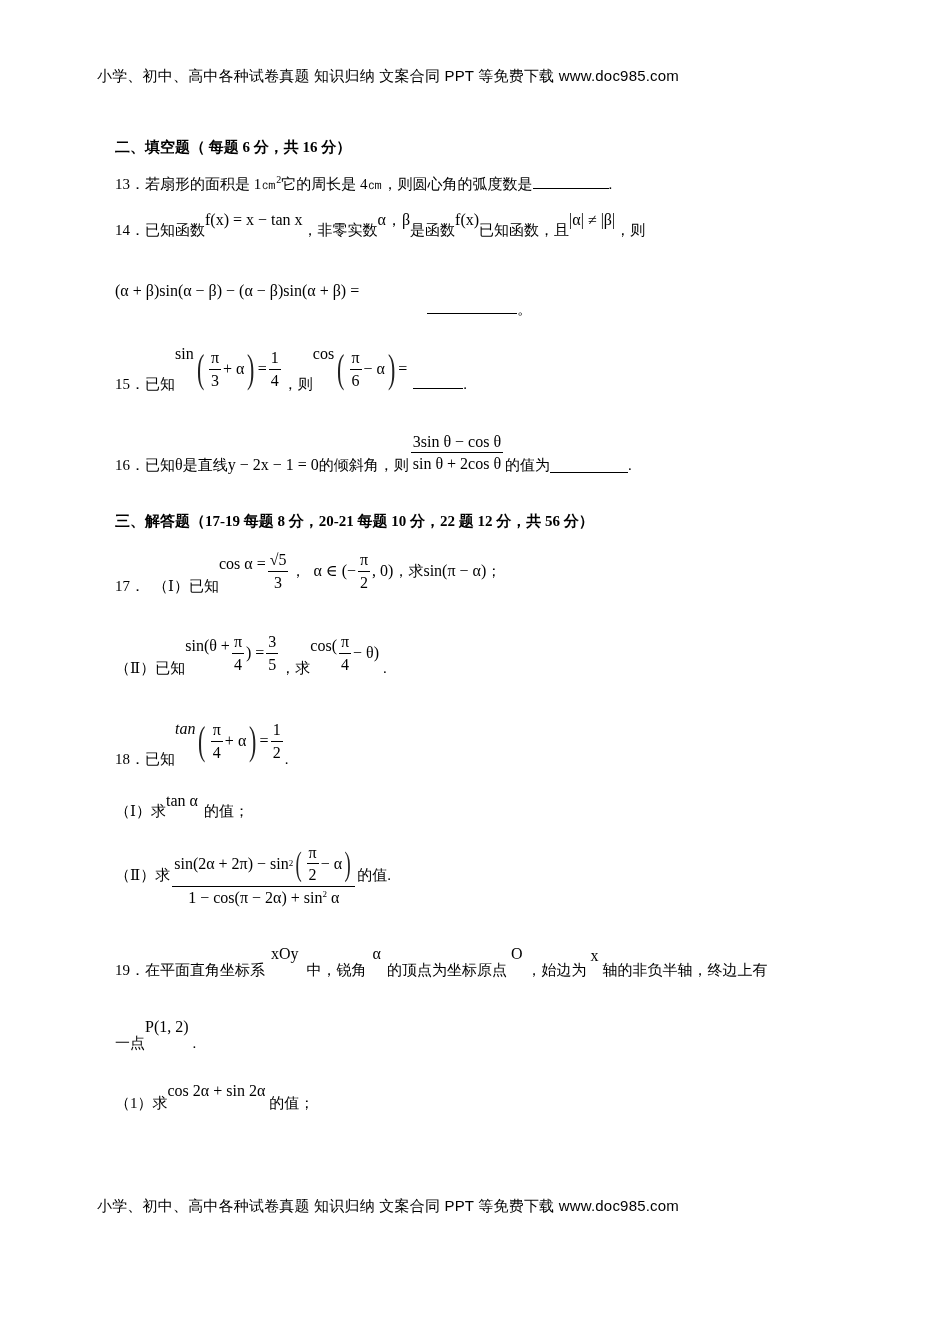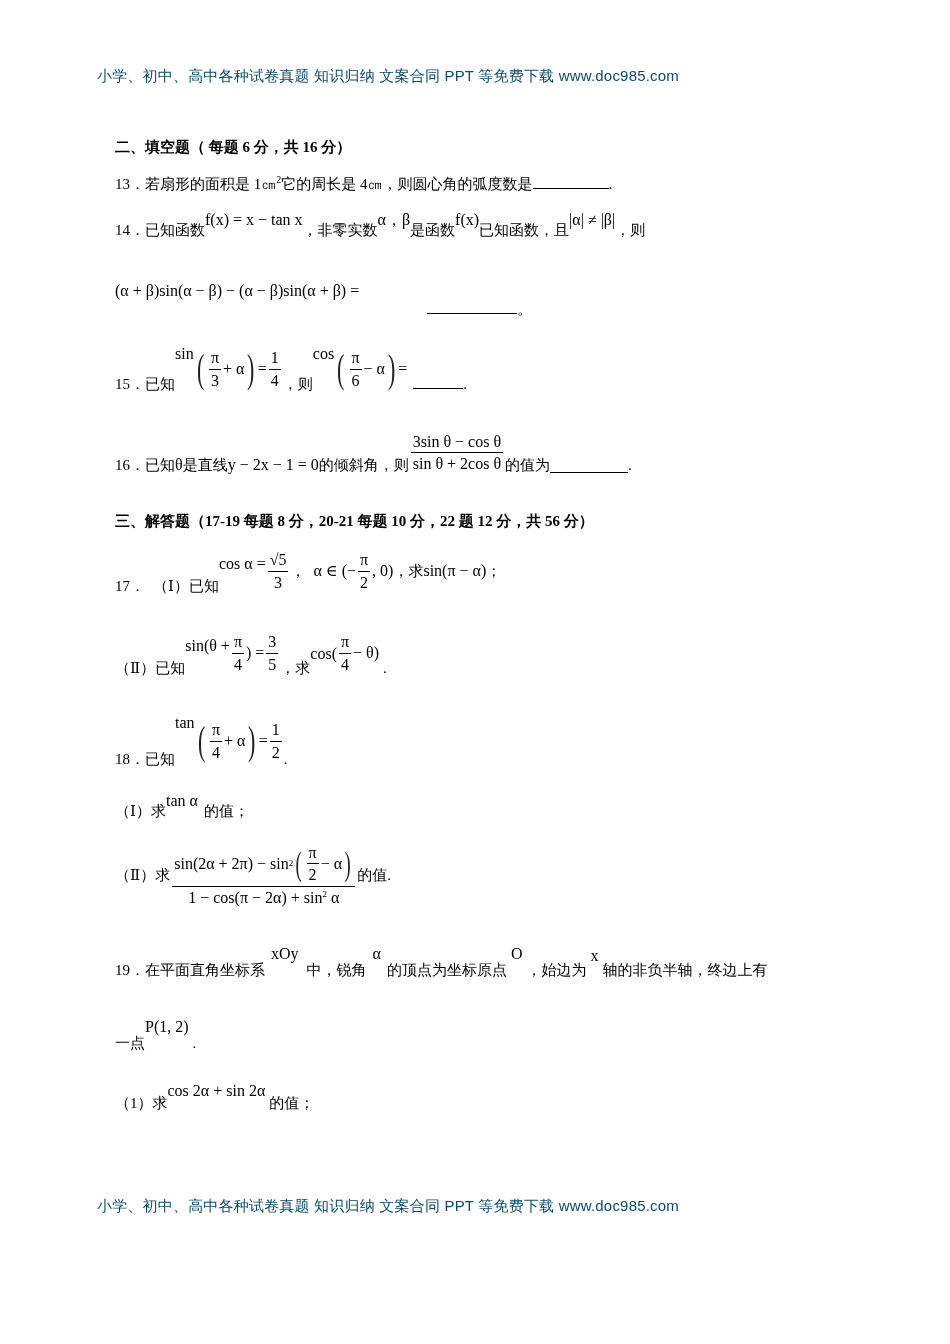--- a/index.html
+++ b/index.html
@@ -1,19 +1,19 @@
 <!DOCTYPE html>
 <html><head>
 <meta charset="utf-8">
 <style>
   html, body { margin:0; padding:0; background:#ffffff; }
   body { width:950px; height:1344px; position:relative; overflow:hidden; color:#000;
     font-family: "Liberation Serif", "DejaVu Serif", serif; }
   .hdr { position:absolute; left:0; width:776px; text-align:center; font-family:"Liberation Sans","DejaVu Sans",sans-serif;
-    font-size:15px; color:#0c4a6e; letter-spacing:0.2px; }
+    font-size:15px; color:#000000; letter-spacing:0.2px; }
   .abs { position:absolute; white-space:nowrap; font-size:15px; line-height:1; }
   .bold { font-weight:bold; }
   .m { font-family:"Liberation Serif","DejaVu Serif",serif; font-style:normal; font-size:16px; }
   .i { }
   .up { position:relative; top:-10px; }
   .blank { display:inline-block; border-bottom:1px solid #000; height:14px; vertical-align:baseline; }
   .frac { display:inline-flex; flex-direction:column; align-items:center; vertical-align:middle; margin:0 2px; }
   .frac .num { border-bottom:1px solid #000; padding:0 2px 2px; line-height:1.1; }
   .frac .den { padding:2px 2px 0; line-height:1.1; }
   .bigp { font-size:40px; font-weight:100; transform:scaleX(0.55); display:inline-block; vertical-align:middle; color:#222; line-height:1; }
@@ -110,33 +110,33 @@
   <span class="frac m">
       <span class="num i">π</span>
       <span class="den">4</span>
     </span>
   <span class="m">) =</span>
   <span class="frac m">
       <span class="num">3</span>
       <span class="den">5</span>
     </span>
   <span style="align-self:flex-end;">，求</span>
-  <span class="m" style="align-self:flex-start; margin-top:16px;text-align:right;">cos(</span>
+  <span class="m" style="align-self:flex-start; margin-top:8px;text-align:right;">cos(</span>
   <span class="frac m">
       <span class="num i">π</span>
       <span class="den">4</span>
     </span>
   <span class="m i">− θ)</span>
   <span style="align-self:flex-end; margin-left:4px;">.</span>
 </div>
 
 <div class="abs" style="left:115px; top:715px; height:52px; display:flex; align-items:center;">
   <span style="align-self:flex-end;">18．</span>
   <span style="align-self:flex-end;">已知</span>
-  <span class="m" style="align-self:flex-start; ">tan</span>
+  <span class="m" style="align-self:flex-start; margin-top:6px;font-style:italic;">tan</span>
   <span class="bigp">(</span>
   <span class="frac m">
       <span class="num i">π</span>
       <span class="den">4</span>
     </span>
   <span class="m i">+ α</span>
   <span class="bigp">)</span>
   <span class="m">=</span>
   <span class="frac m">
       <span class="num">1</span>

